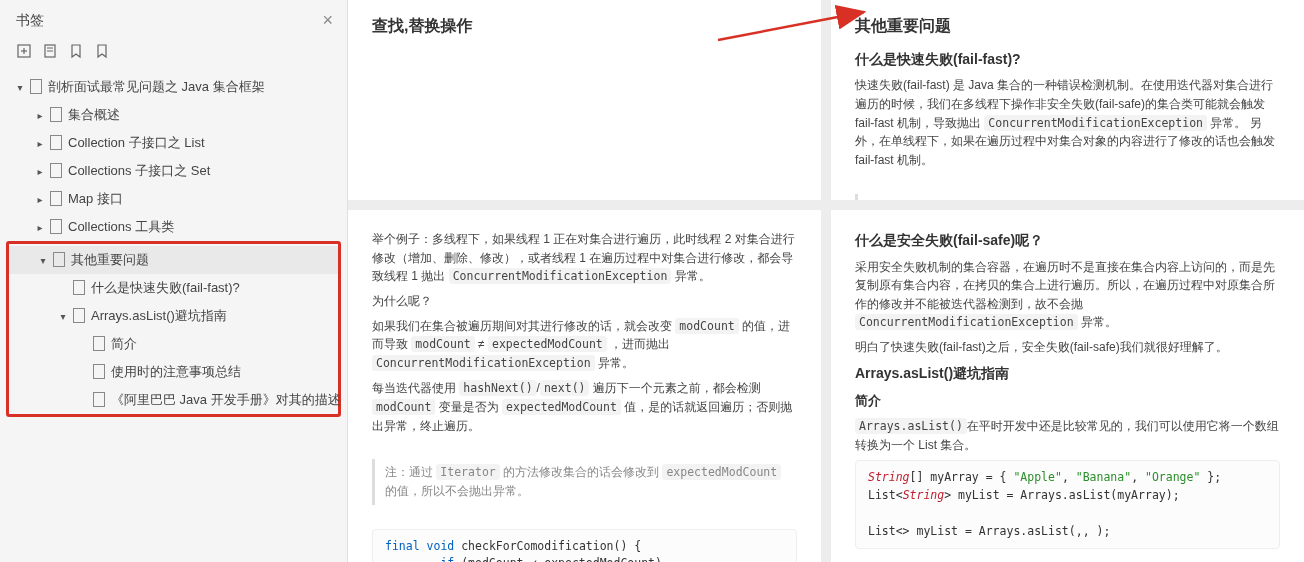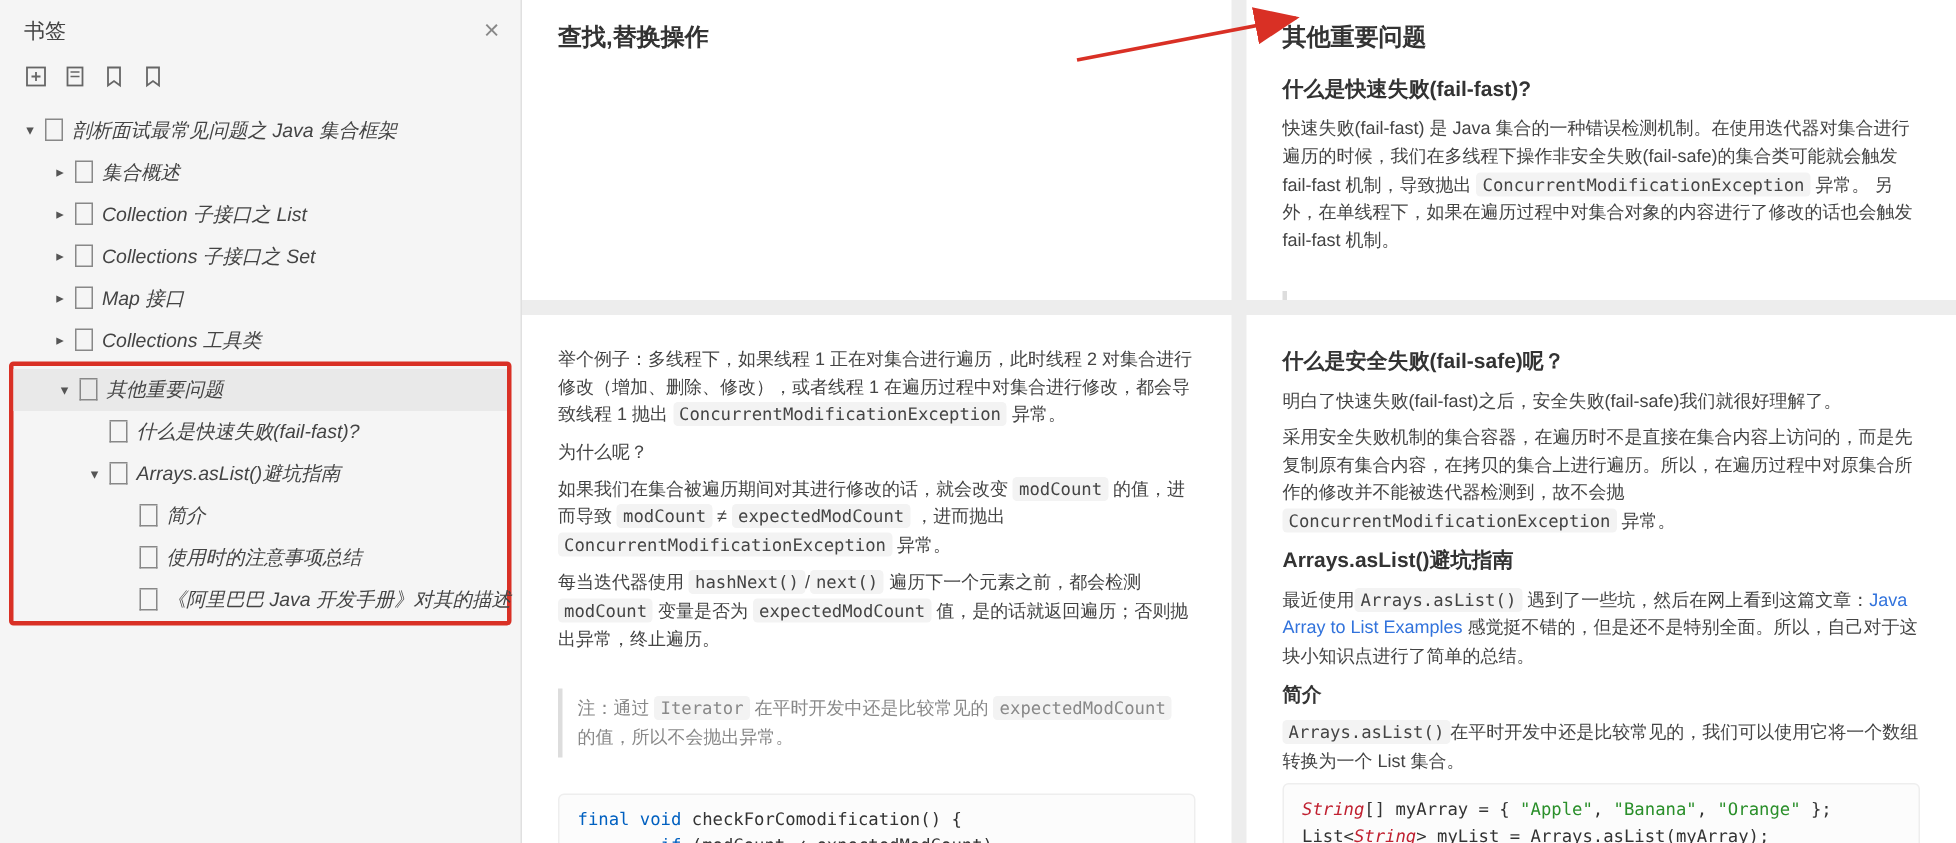--- a/index.html
+++ b/index.html
@@ -54,21 +54,21 @@
   }
   .bmk-icon {
     width: 12px; height: 14px; flex:0 0 12px; margin: 0 6px 0 4px;
     border: 1.2px solid #888; border-top:none;
     position: relative;
   }
   .bmk-icon::before {
     content:""; position:absolute; left:-1.2px; right:-1.2px; top:-1.2px;
     height:2px; border-top:1.2px solid #888;
   }
-  .tree-label { color:#444;font-style:italic; }
+  .tree-label { color:#444; }
 
   .red-box {
     border: 3px solid #d93025;
     border-radius: 3px;
     margin: 0 6px;
   }
   .red-box .tree-item:first-child { margin-top: 2px; }
 
   
   .main {
@@ -248,39 +248,36 @@
       <span>举个例子：多线程下，如果线程 1 正在对集合进行遍历，此时线程 2 对集合进行修改（增加、删除、修改），或者线程 1 在遍历过程中对集合进行修改，都会导致线程 1 抛出 </span><span class="code-inline">ConcurrentModificationException</span><span> 异常。</span>
     </p>
     <p>为什么呢？</p>
     <p>
       <span>如果我们在集合被遍历期间对其进行修改的话，就会改变 </span><span class="code-inline">modCount</span><span> 的值，进而导致 </span><span class="code-inline">modCount</span><span> ≠ </span><span class="code-inline">expectedModCount</span><span> ，进而抛出 </span><span class="code-inline">ConcurrentModificationException</span><span> 异常。</span>
     </p>
     <p>
       <span>每当迭代器使用 </span><span class="code-inline">hashNext()</span><span>/</span><span class="code-inline">next()</span><span> 遍历下一个元素之前，都会检测 </span><span class="code-inline">modCount</span><span> 变量是否为 </span><span class="code-inline">expectedModCount</span><span> 值，是的话就返回遍历；否则抛出异常，终止遍历。</span>
     </p>
     <div class="note">
-      <span>注：通过 </span><span class="code-inline">Iterator</span><span> 在平时开发中还是比较常见的 </span><span class="code-inline">expectedModCount</span><span> 的值，所以不会抛出异常。</span>
+      <span>注：通过 </span><span class="code-inline">Iterator</span><span> 的方法修改集合的话会修改到 </span><span class="code-inline">expectedModCount</span><span> 的值，所以不会抛出异常。</span>
     </div>
     <div class="code-block"><span class="kw-blue">final void</span> <span>checkForComodification</span>() {
         <span class="kw-blue">if</span> (modCount ≠ expectedModCount)
             <span class="kw-blue">throw new</span> ConcurrentModificationException();
     }</div>
 
   </div>
 
   <div class="pane">
     <h3>什么是安全失败(fail-safe)呢？</h3>
+    <p>
+      <span>采用安全失败机制的集合容器，在遍历时不是直接在集合内容上访问的，而是先复制原有集合内容，在拷贝的集合上进行遍历。所以，在遍历过程中对原集合所作的修改并不能被迭代器检测到，故不会抛 </span><span class="code-inline">ConcurrentModificationException</span><span> 异常。</span>
+    </p>
     <p>明白了快速失败(fail-fast)之后，安全失败(fail-safe)我们就很好理解了。</p>
-    <p>
-      <span>采用安全失败机制的集合容器，在遍历时不是直接在集合内容上访问的，而是先复制原有集合内容，在拷贝的集合上进行遍历。所以，在遍历过程中对原集合所作的修改并不能被迭代器检测到，故不会抛 </span><span class="code-inline">ConcurrentModificationException</span><span> 异常。</span>
-    </p>
     <h3>Arrays.asList()避坑指南</h3>
-    <p>
-      <span>最近使用</span><span class="code-inline">Arrays.asList()</span><span> 遇到了一些坑，然后在网上看到这篇文章：</span><a class="lnk">Java Array to List Examples</a><span> 感觉挺不错的，但是还不是特别全面。所以，自己对于这块小知识点进行了简单的总结。</span>
-    </p>
     <h4>简介</h4>
     <p>
       <span class="code-inline">Arrays.asList()</span><span>在平时开发中还是比较常见的，我们可以使用它将一个数组转换为一个 List 集合。</span>
     </p>
     <div class="code-block"><span class="kw-red">String</span>[] myArray = { <span class="kw-str">"Apple"</span>, <span class="kw-str">"Banana"</span>, <span class="kw-str">"Orange"</span> };
 List&lt;<span class="kw-red">String</span>&gt; myList = Arrays.asList(myArray);
 
 List&lt;&gt; myList = Arrays.asList(,, );</div>
 
   </div>

